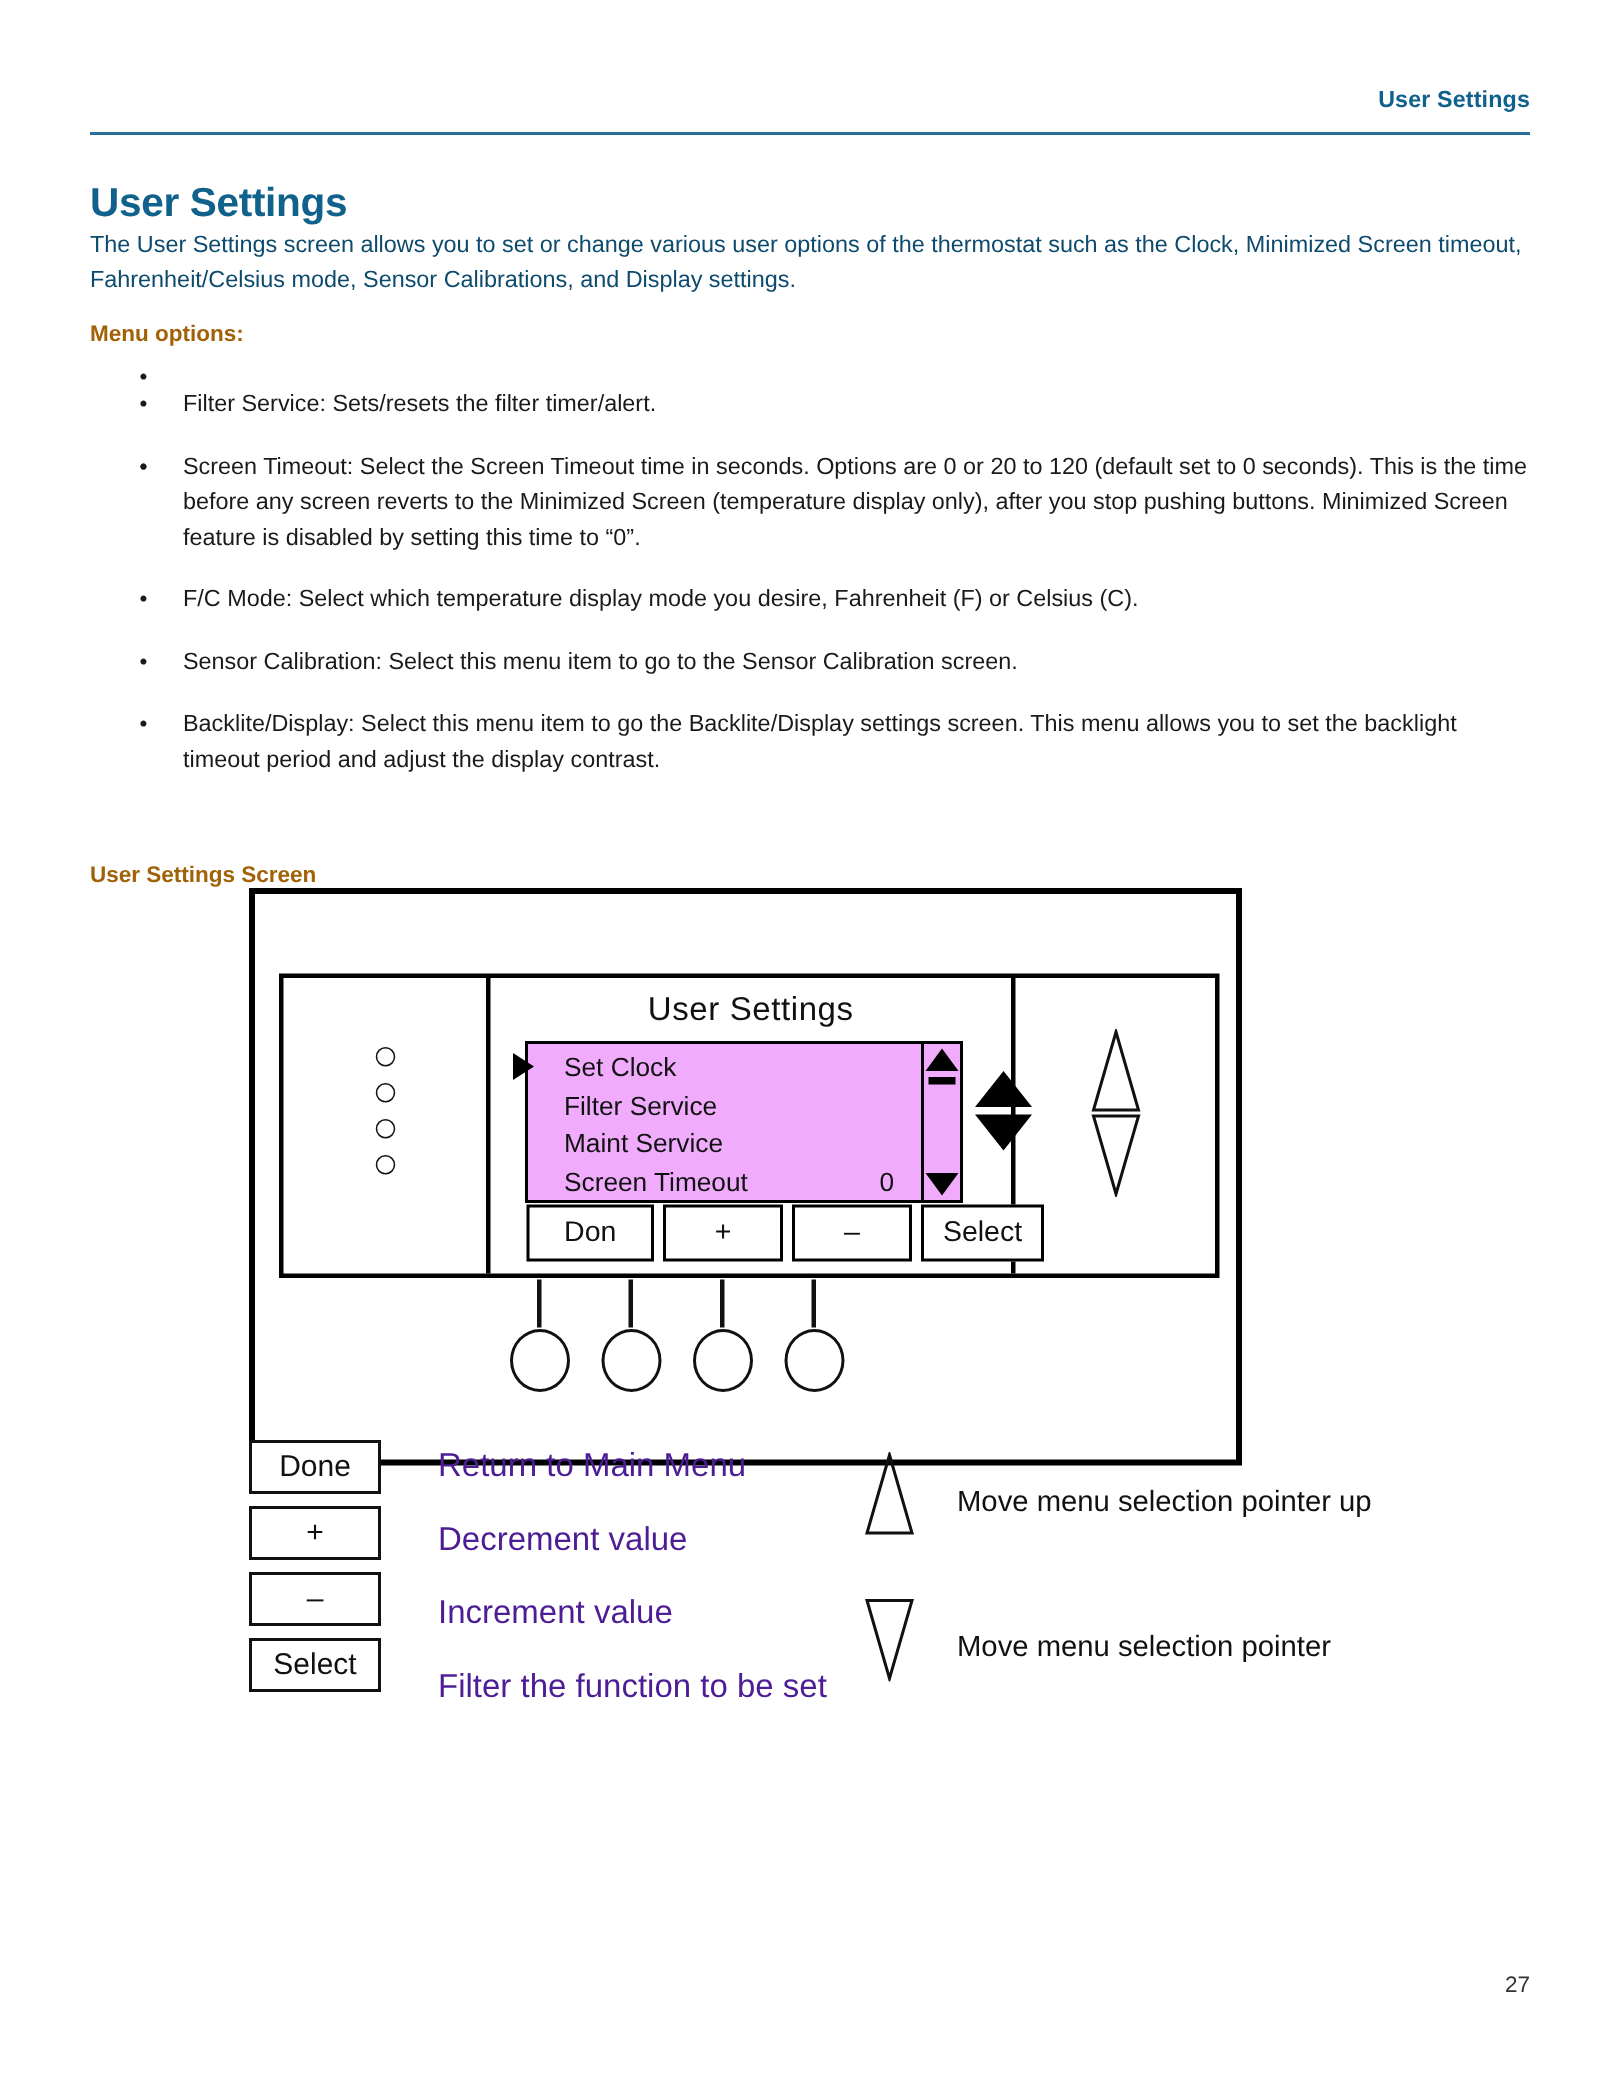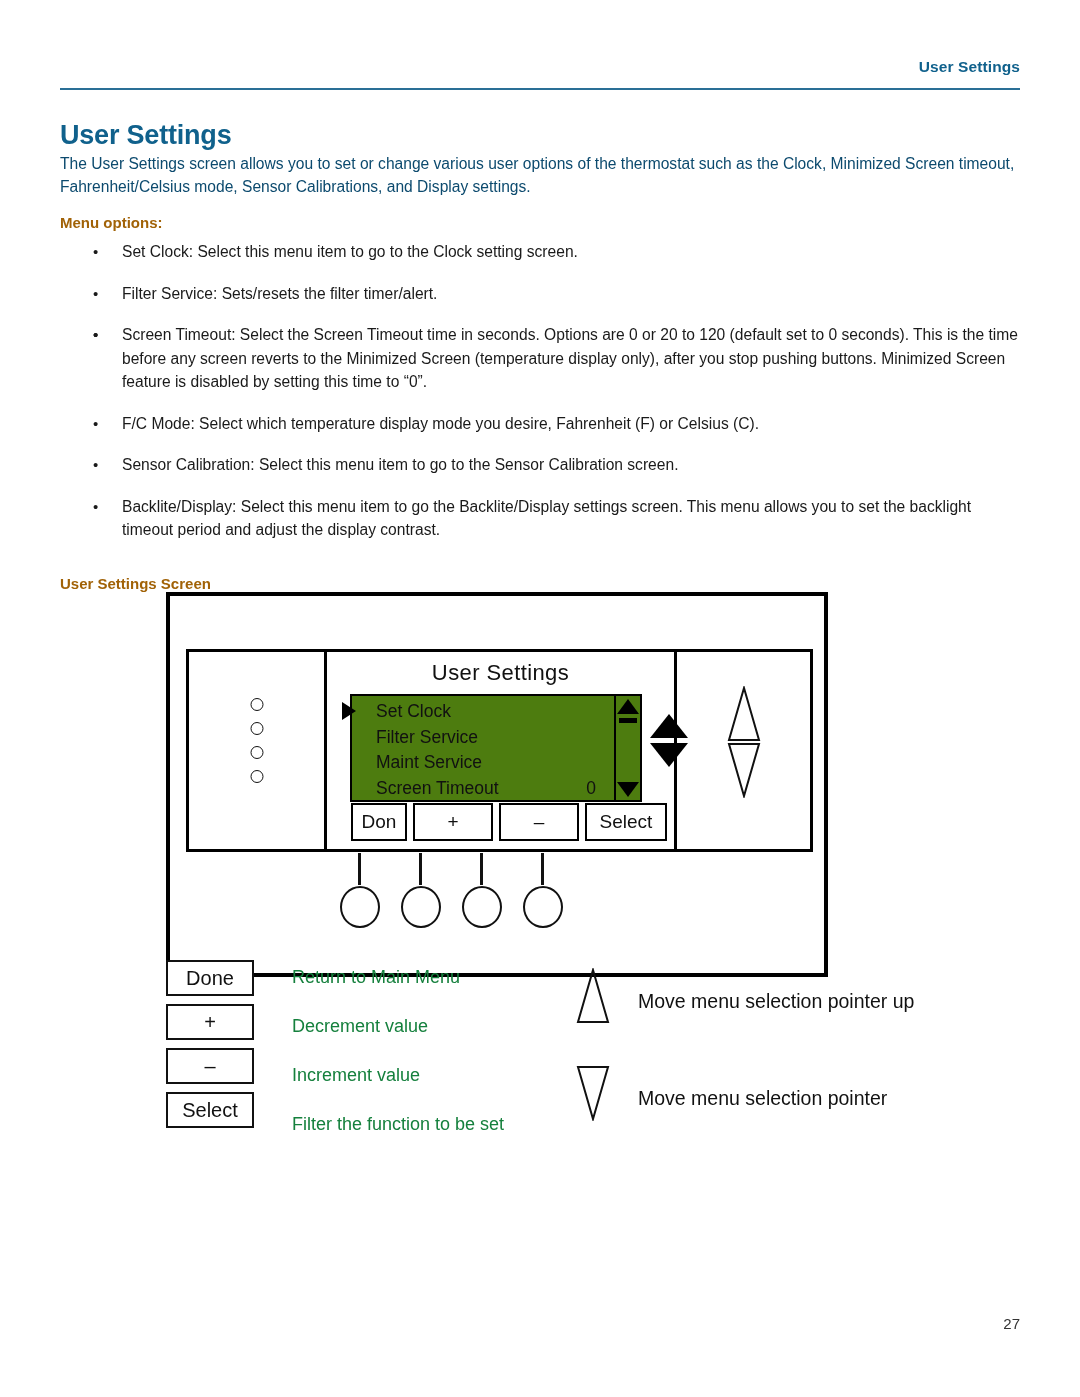--- a/index.html
+++ b/index.html
@@ -164,21 +164,21 @@
     letter-spacing: .4px;
   }
   .lcd-box {
     position: absolute;
     top: 42px;
     left: 23px;
     width: 292px;
     height: 108px;
     border: 2.5px solid #000;
     box-sizing: border-box;
-    background: #4d7c0f;
+    background: #f0abfc;
   }
   .lcd-pointer {
     position: absolute;
     left: -10px;
     top: 6px;
     width: 0; height: 0;
     border-left: 14px solid #000;
     border-top: 9px solid transparent;
     border-bottom: 9px solid transparent;
   }
@@ -257,21 +257,21 @@
     border: 2px solid #000;
     box-sizing: border-box;
     height: 38px;
     display: flex;
     align-items: center;
     justify-content: center;
     font-size: 19px;
     color: #111;
     background: #fff;
   }
-  .sk-done { width: 56px; }
+  .sk-done { width: 85px; }
   .sk-plus { width: 80px; }
   .sk-minus { width: 80px; }
   .sk-select { width: 82px; }
 
   
   .outline-arrows {
     position: absolute;
     left: 50%;
     transform: translateX(-50%);
     top: 34px;
@@ -341,22 +341,22 @@
     background: #fff;
     margin-bottom: 8px;
   }
   .legend-desc {
     position: absolute;
     left: 126px;
     top: 0;
     width: 400px;
   }
   .legend-desc div {
-    font-size: 18px;
-    color: #15803d;
+    font-size: 22px;
+    color: #4c1d95;
     height: 49px;
     line-height: 34px;
   }
 
   .legend-right {
     position: absolute;
     left: 410px;
     top: 8px;
     width: 520px;
   }
@@ -398,21 +398,20 @@
 <div class="header-rule"></div>
 
 <div class="page-title">User Settings</div>
 <div class="intro">The User Settings screen allows you to set or change various user options of the thermostat such as the Clock, Minimized Screen timeout, Fahrenheit/Celsius mode, Sensor Calibrations, and Display settings.</div>
 
 <div class="section-head" id="menu-options-head">Menu options:</div>
 
 <div class="bullets">
   <div class="bullet">
     <span class="dot">•</span>
-    <span>Set Clock:  Select this menu item to go to the Clock setting screen.</span>
   </div>
   <div class="bullet">
     <span class="dot">•</span>
     <span>Filter Service: Sets/resets the filter timer/alert.</span>
   </div>
   <div class="bullet">
     <span class="dot">•</span>
   </div>
   <div class="bullet">
     <span class="dot">•</span>

